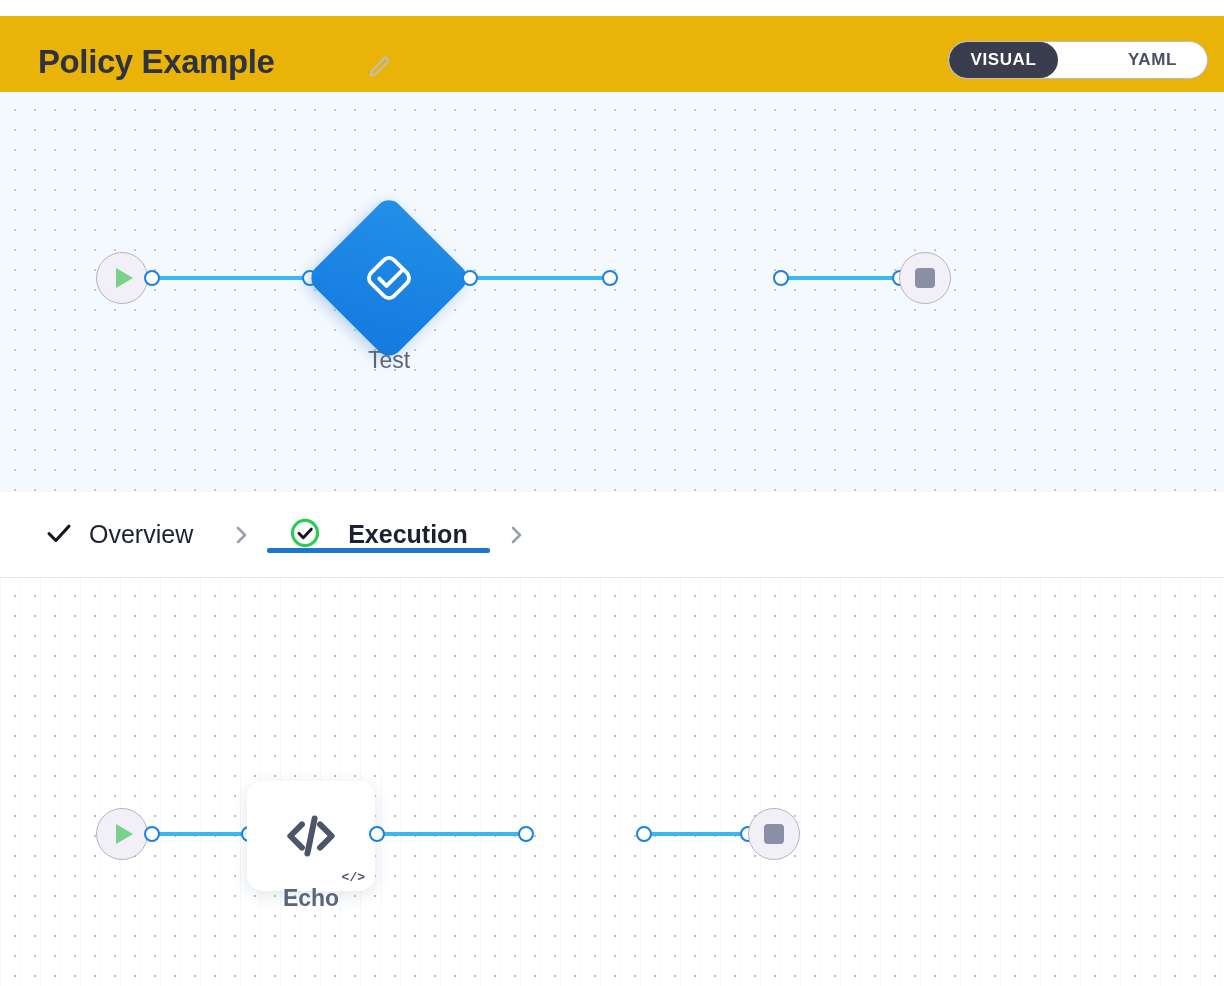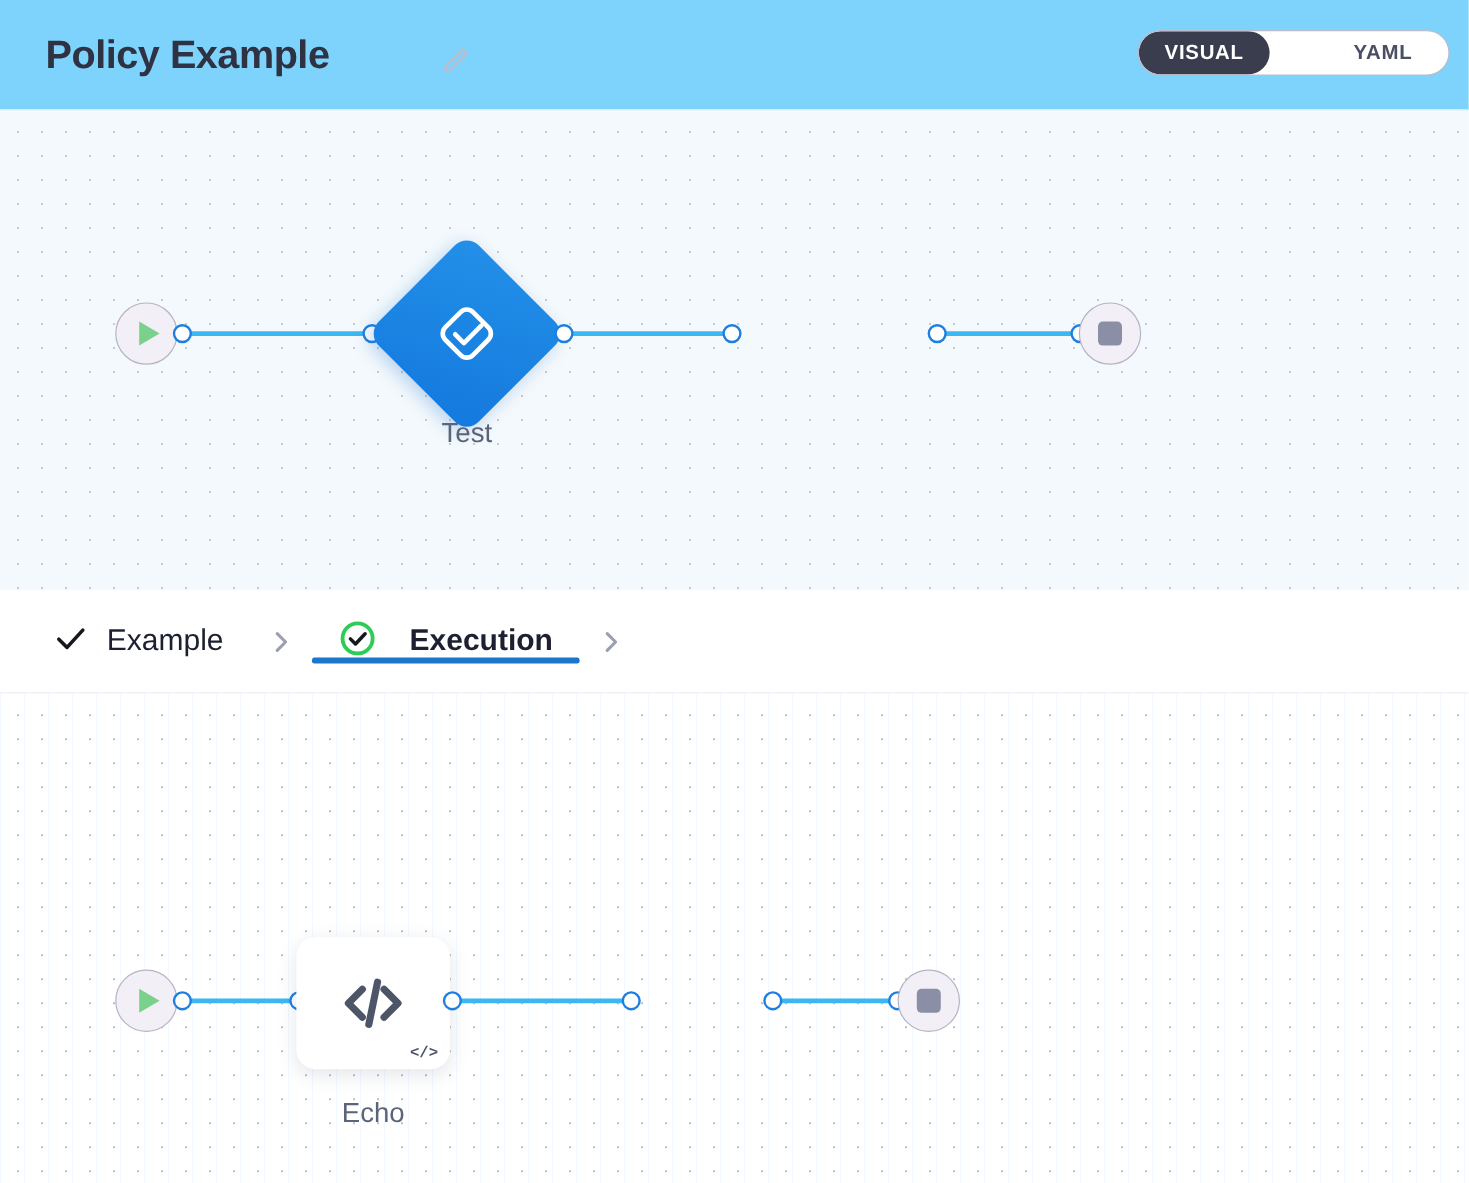--- a/index.html
+++ b/index.html
@@ -6,22 +6,22 @@
   html, body {
     width: 1224px; height: 986px;
     font-family: "Liberation Sans", sans-serif;
     background: #ffffff;
     overflow: hidden;
   }
   .page { position: relative; width: 1224px; height: 986px; }
 
   
   .header {
-    position: absolute; left: 0; top: 0; width: 1224px; height: 92px;
-    background: #7dd3fc;
+    position: absolute; left: 0; top: 16px; width: 1224px; height: 92px;
+    background: #eab308;
     border-bottom: 1px solid #eceef3;
   }
   .title {
     position: absolute; left: 38px; top: 27px;
     font-size: 33px; font-weight: bold; letter-spacing: -0.4px;
     color: #2e3243;
   }
   .edit-pencil {
     position: absolute; left: 366px; top: 36px;
     width: 28px; height: 28px;
@@ -237,21 +237,21 @@
 
   <div class="tabbar">
     <div class="tabs-wrap">
 
       <div class="tab">
         <span>
           <svg width="30" height="30" viewBox="0 0 24 24" fill="none" stroke="#15181f" stroke-width="2.4" stroke-linecap="round" stroke-linejoin="round">
             <path d="M4 12.5l5.5 5.5L20 6.5"></path>
           </svg>
         </span>
-        <span class="tab-label">Example</span>
+        <span class="tab-label">Overview</span>
       </div>
 
       <div class="tab-sep">
         <svg width="24" height="24" viewBox="0 0 24 24" fill="none" stroke="#9aa0b0" stroke-width="2.6" stroke-linecap="round" stroke-linejoin="round">
           <path d="M9 5l7 7-7 7"></path>
         </svg>
       </div>
 
       <div class="tab active">
         <span>
@@ -287,21 +287,21 @@
 
     <div class="node" style="left:247px; top:203px;">
       <div class="step-card">
         <svg width="62" height="62" viewBox="0 0 24 24" fill="none" stroke="#4d5569" stroke-width="2.3" stroke-linecap="round" stroke-linejoin="round">
           <path d="M8.5 7.5L4 12l4.5 4.5"></path>
           <path d="M15.5 7.5L20 12l-4.5 4.5"></path>
           <path d="M13.4 5.2l-2.8 13.6"></path>
         </svg>
         <span class="step-badge">&lt;/&gt;</span>
       </div>
-      <div class="node-label" style="top:133px;">Echo</div>
+      <div class="node-label" style="top:104px;font-weight:bold;">Echo</div>
     </div>
 
     <div class="edge" style="left:378px; top:254px; width:150px;"></div>
     <div class="port" style="left:369px; top:248px;"></div>
     <div class="port" style="left:518px; top:248px;"></div>
 
 
     <div class="edge" style="left:644px; top:254px; width:110px;"></div>
     <div class="port" style="left:636px; top:248px;"></div>
     <div class="port" style="left:740px; top:248px;"></div>

